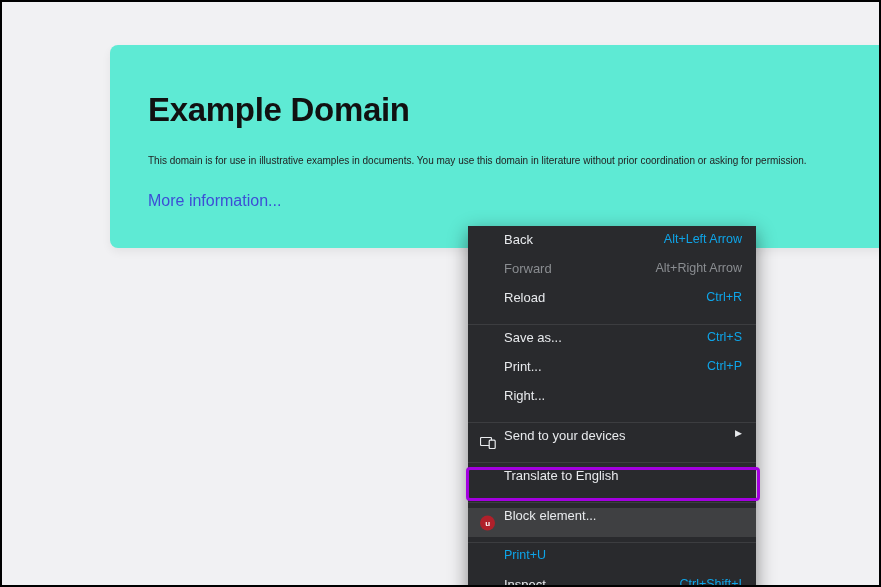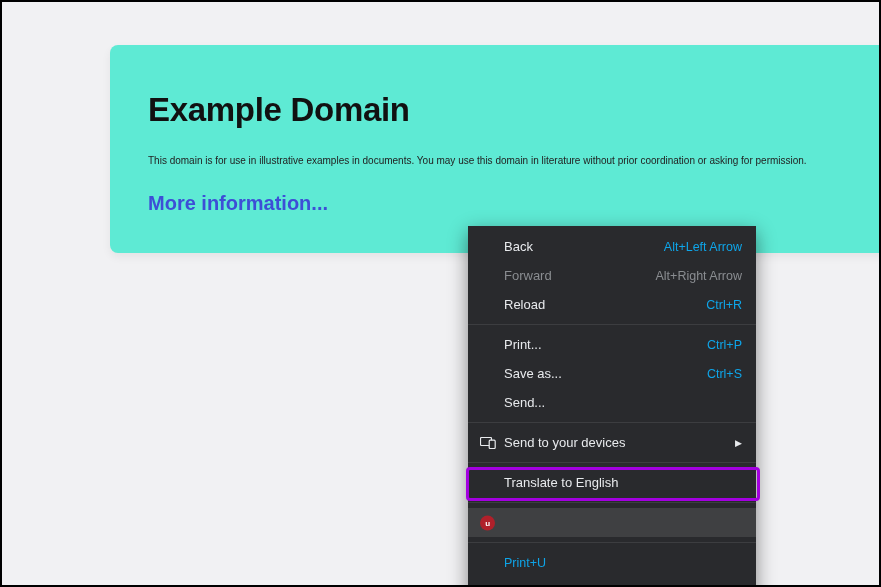--- a/index.html
+++ b/index.html
@@ -31,38 +31,36 @@
     }
     .card p {
       font-size: 10px;
       line-height: 1.5;
       color: #222;
       margin-bottom: 24px;
     }
     .card a {
       color: #3d4ed6;
       text-decoration: none;
-      font-size: 20px;
-      font-weight: bold;
+      font-size: 16px;
     }
     .context-menu {
       position: absolute;
       left: 466px;
       top: 224px;
       width: 288px;
       background: #292a2d;
       color: #e8eaed;
       border-radius: 0;
       box-shadow: 0 6px 18px rgba(0,0,0,0.45);
       padding: 6px 0;
       font-size: 13px;
     }
     .cm-item {
       display: flex;
-      align-items: center;
       height: 29px;
       padding: 0 14px 0 36px;
       position: relative;
       cursor: default;
     }
     .cm-item.disabled { color: #8a8d91; }
     .cm-item .label { flex: 1; }
     .cm-item .shortcut { color: #0ea5e9; font-size: 12.5px; }
     .cm-item.disabled .shortcut { color: #8a8d91; }
     .cm-sep {
@@ -128,29 +126,29 @@
     <span class="shortcut">Alt+Right Arrow</span>
   </div>
   <div class="cm-item">
     <span class="label">Reload</span>
     <span class="shortcut">Ctrl+R</span>
   </div>
 
   <div class="cm-sep"></div>
 
   <div class="cm-item">
+    <span class="label">Save as...</span>
+    <span class="shortcut">Ctrl+S</span>
+  </div>
+  <div class="cm-item">
     <span class="label">Print...</span>
     <span class="shortcut">Ctrl+P</span>
   </div>
   <div class="cm-item">
-    <span class="label">Save as...</span>
-    <span class="shortcut">Ctrl+S</span>
-  </div>
-  <div class="cm-item">
-    <span class="label">Send...</span>
+    <span class="label">Right...</span>
   </div>
 
   <div class="cm-sep"></div>
 
   <div class="cm-item">
     <span class="pre-icon devices-icon">
       <svg width="16" height="12" viewBox="0 0 16 12" fill="none">
         <rect x="0.5" y="0.5" width="11" height="8" rx="1" stroke="#e8eaed" stroke-width="1.2"></rect>
         <rect x="9.2" y="3.2" width="6" height="8.3" rx="1" fill="#292a2d" stroke="#e8eaed" stroke-width="1.2"></rect>
       </svg>
@@ -164,20 +162,21 @@
   <div class="cm-item">
     <span class="label">Translate to English</span>
   </div>
 
   <div class="cm-sep"></div>
 
   <div class="cm-item hovered">
     <span class="pre-icon">
       <span class="ub-icon">u</span>
     </span>
+    <span class="label">Block element...</span>
   </div>
 
   <div class="cm-sep"></div>
 
   <div class="cm-item">
     <span class="shortcut">Print+U</span>
   </div>
   <div class="cm-item">
     <span class="label">Inspect</span>
     <span class="shortcut">Ctrl+Shift+I</span>

